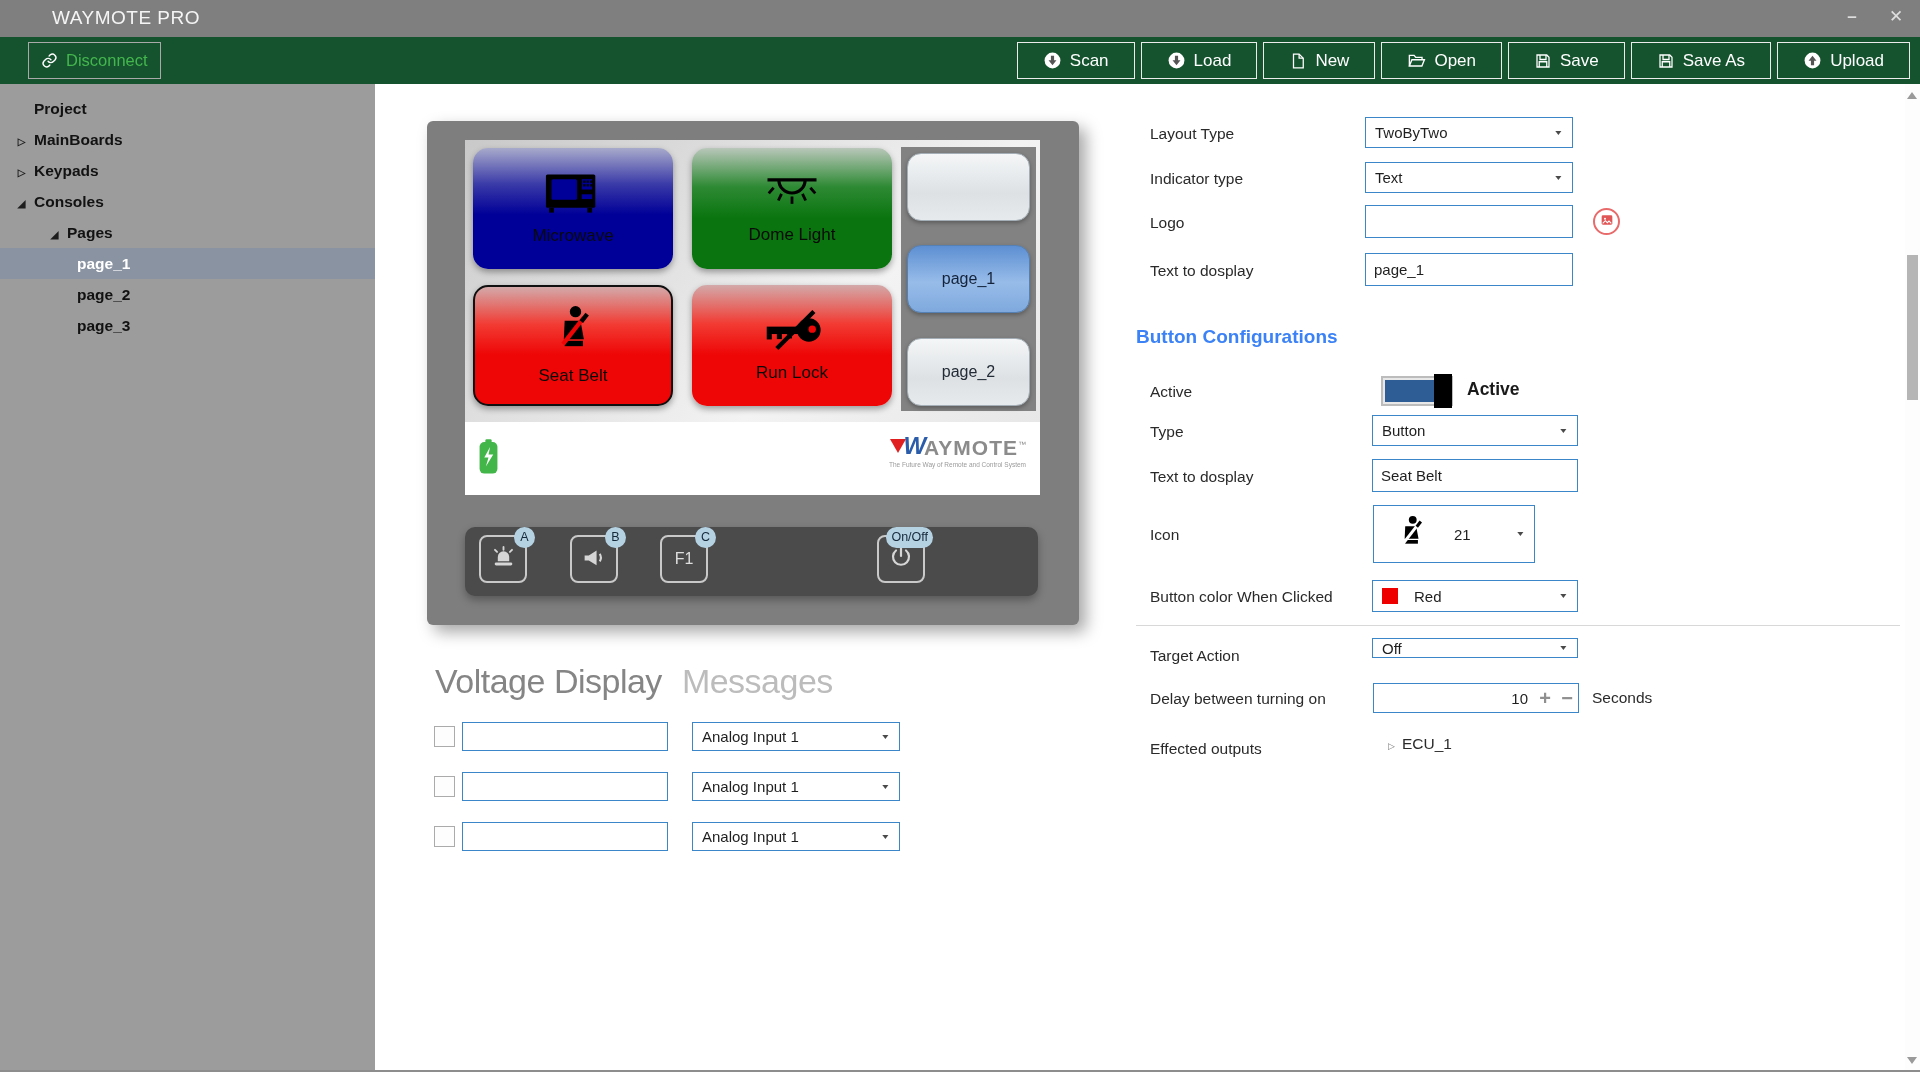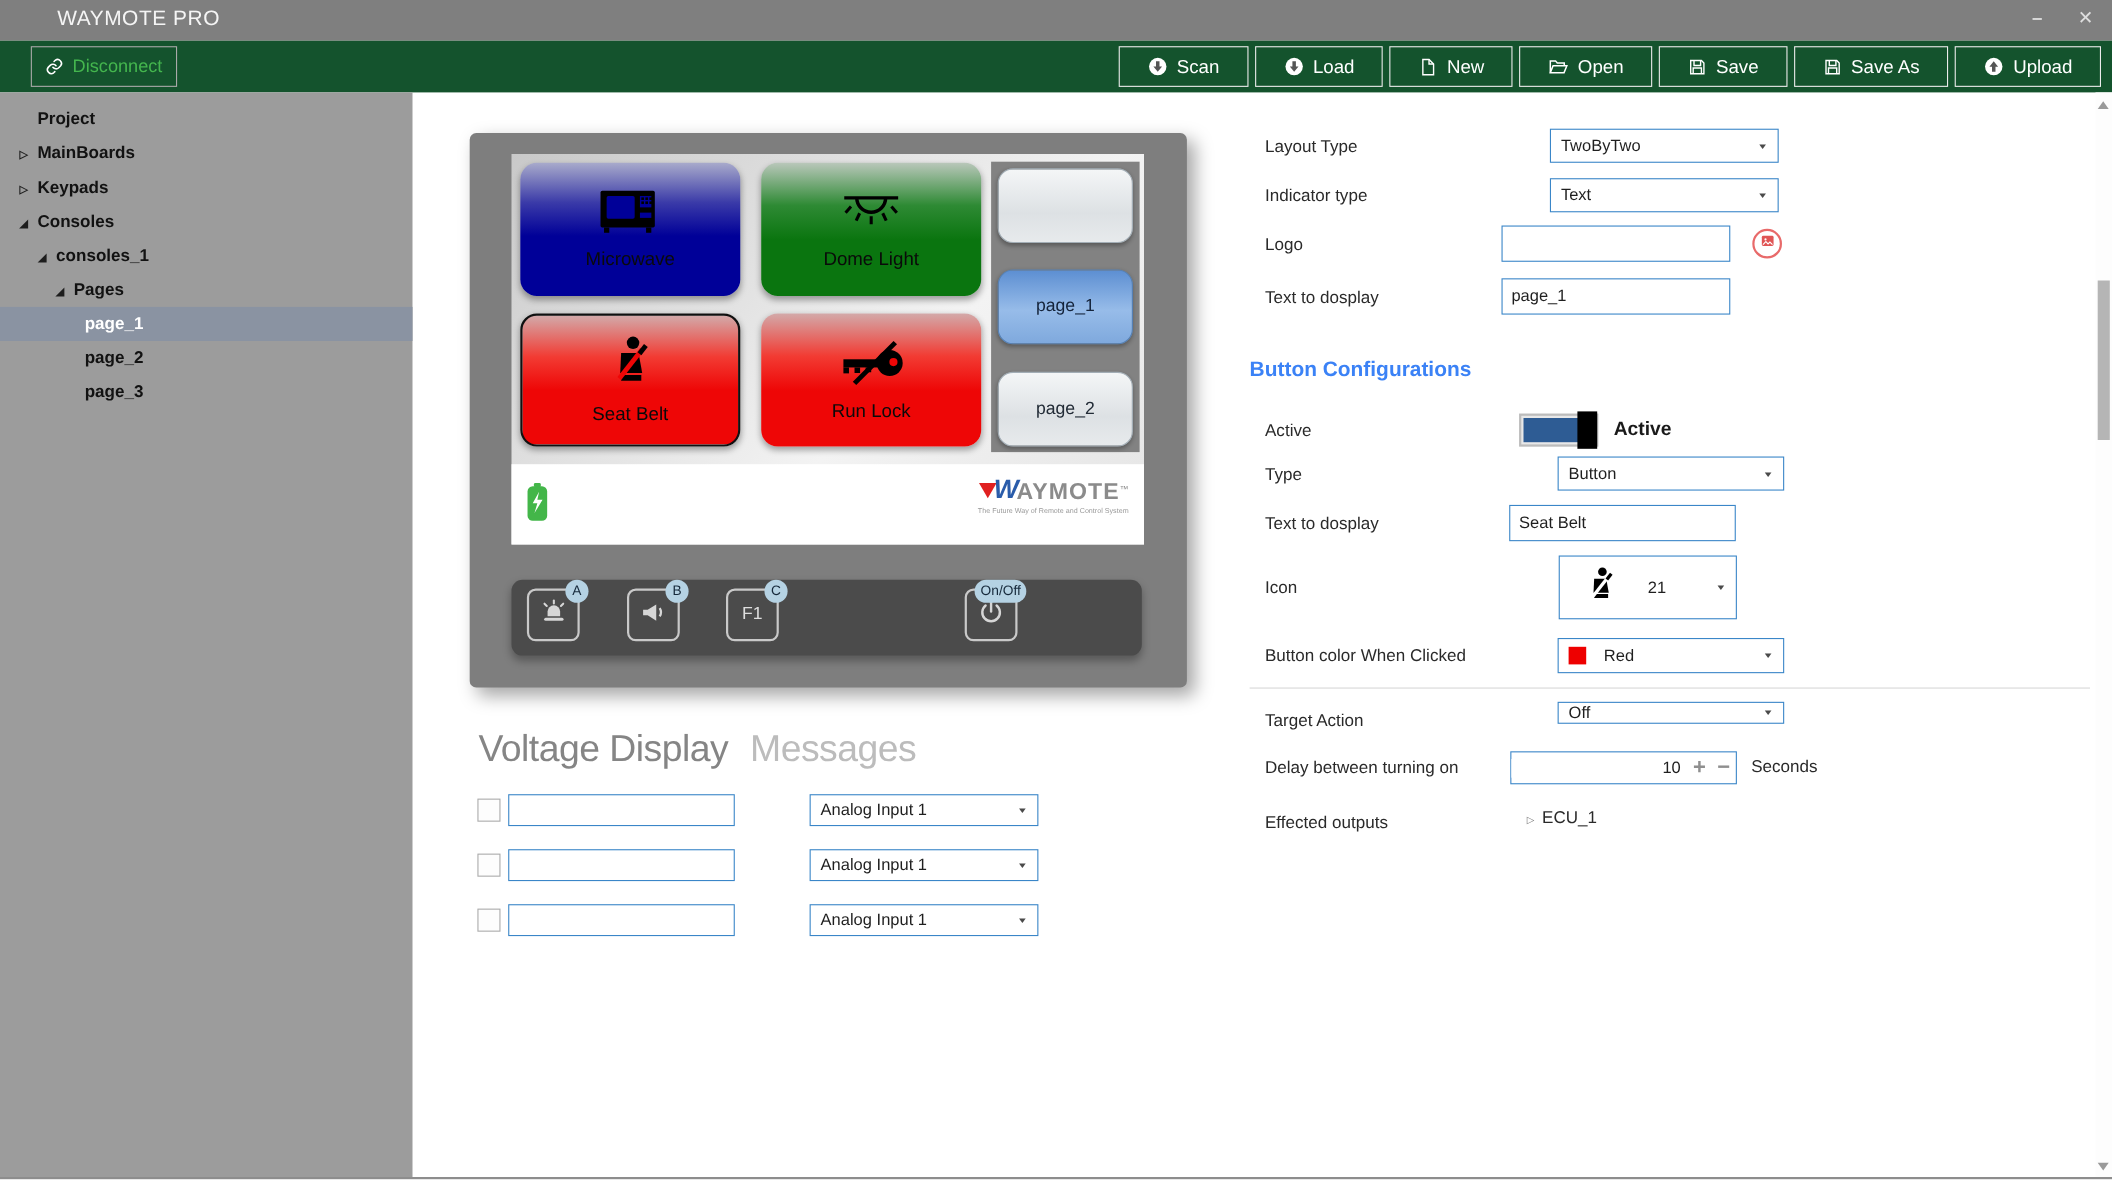--- a/index.html
+++ b/index.html
@@ -80,21 +80,21 @@
   .v-tab.off { color:#bcbcbc; }
   .v-row { position:absolute; left:434px; height:30px; }
   .vr-0 { top:722px; } .vr-1 { top:772px; } .vr-2 { top:822px; }
   .chk { position:absolute; left:0; top:4px; width:21px; height:21px; border:1px solid #ababab; background:#fdfdfd; }
   .v-input { position:absolute; left:28px; top:0; width:206px; height:29px; border:1px solid #3a86c8;
     font-size:15px; padding:0 8px; font-family:inherit; color:#222; }
   .v-dd { position:absolute; left:258px; top:0; width:208px; height:29px; }
 
   
   .dd { border:1px solid #3a86c8; background:#fff; display:flex; align-items:center; padding:0 26px 0 9px;
-    position:relative; font-size:15px; color:#1f1f1f;margin-left:44px; }
+    position:relative; font-size:15px; color:#1f1f1f; }
   .dd::after { content:"▼"; position:absolute; right:9px; top:50%; transform:translateY(-52%) scale(1.15,.8);
     font-size:9px; color:#4a4a4a; }
   .ti { border:1px solid #3a86c8; font-size:15px; padding:0 8px; font-family:inherit; color:#1f1f1f; }
 
   
   .rp-label { position:absolute; left:1150px; font-size:15.5px; color:#2a2a2a; }
   .rp-ctl { position:absolute; left:1365px; width:208px; height:31px; }
   .heading { position:absolute; left:1136px; top:326px; font-size:19px; font-weight:bold; color:#3b82f6; }
 
   .toggle { position:absolute; left:1381px; top:376px; width:72px; height:30px; border:2px solid #bcbcbc;
@@ -227,24 +227,20 @@
       <span class="exp c"></span>
       <span>MainBoards</span>
     </div>
     <div class="tree-item lvl1">
       <span class="exp c"></span>
       <span>Keypads</span>
     </div>
     <div class="tree-item lvl1">
       <span class="exp e"></span>
       <span>Consoles</span>
-    </div>
-    <div class="tree-item lvl2">
-      <span class="exp e"></span>
-      <span>consoles_1</span>
     </div>
     <div class="tree-item lvl3">
       <span class="exp e"></span>
       <span>Pages</span>
     </div>
     <div class="tree-item lvl4 selected">
       <span class="exp"></span>
       <span>page_1</span>
     </div>
     <div class="tree-item lvl4">

